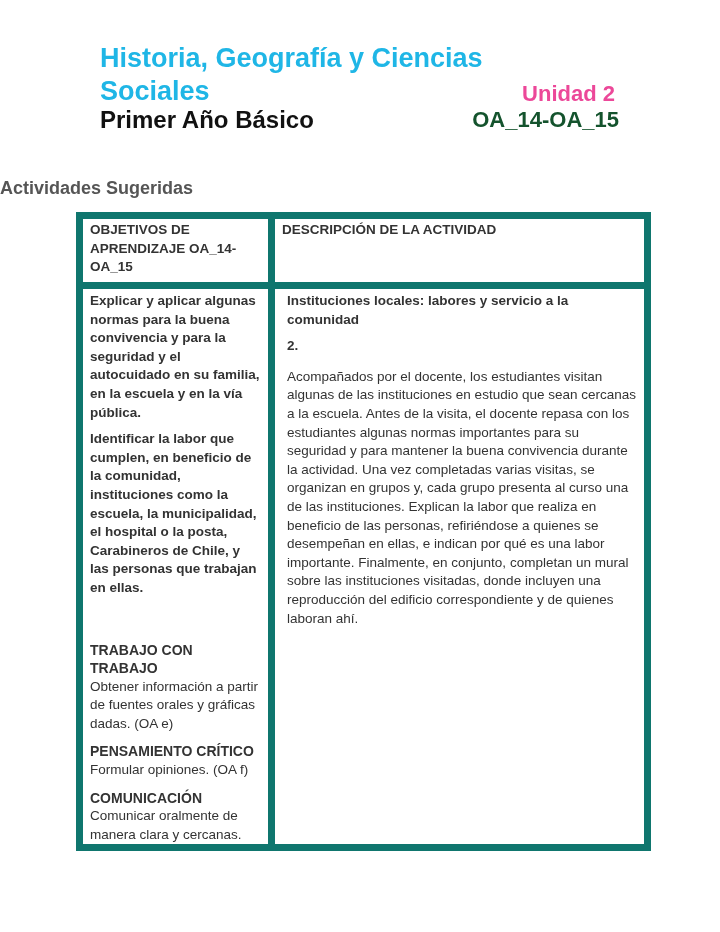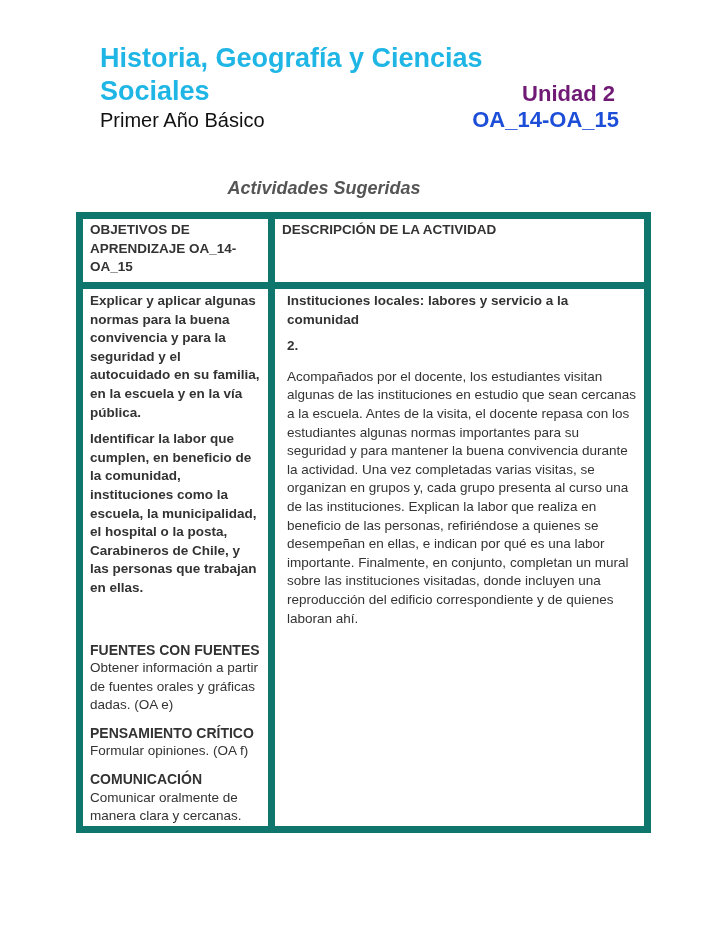--- a/index.html
+++ b/index.html
@@ -7,33 +7,33 @@
     body { position: relative; font-family: "Liberation Sans", sans-serif; color: #333333; }
 
     .title-line {
       position: absolute; left: 100px; font-weight: bold; font-size: 27px;
       color: #1fb6e6; line-height: 30px; white-space: nowrap;
     }
     #title-1 { top: 43px; }
     #title-2 { top: 76px; }
     .unit {
       position: absolute; right: 105px; top: 82px; font-size: 22px; font-weight: bold;
-      color: #701a75; line-height: 24px;
+      color: #ec4899; line-height: 24px;
     }
     .grade {
-      position: absolute; left: 100px; top: 108px; font-size: 20px; font-weight: normal;
+      position: absolute; left: 100px; top: 108px; font-size: 24px; font-weight: bold;
       color: #111111; line-height: 24px;
     }
     .oa {
       position: absolute; right: 101px; top: 108px; font-size: 22px; font-weight: bold;
-      color: #1d4ed8; line-height: 24px;
+      color: #14532d; line-height: 24px;
     }
     .section-title {
-      position: absolute; left: 0; width: 648px; top: 177px; text-align: center;
-      font-size: 18px; font-weight: bold; color: #555555; line-height: 22px; font-style: italic;
+      position: absolute; left: 0; width: 648px; top: 177px; 
+      font-size: 18px; font-weight: bold; color: #555555; line-height: 22px;
     }
 
     table.activities {
       position: absolute; left: 76px; top: 212px; width: 568px; height: 612px;
       border-collapse: collapse; table-layout: fixed;
     }
     table.activities td, table.activities th {
       border: 7px solid #0f766e; vertical-align: top; text-align: left;
       font-size: 13.5px; line-height: 18.6px; color: #333333;
     }
@@ -72,21 +72,21 @@
       <tr class="hdr-row">
     <th>OBJETIVOS DE APRENDIZAJE OA_14-OA_15</th>
     <th class="hdr-right">DESCRIPCIÓN DE LA ACTIVIDAD</th>
   </tr>
   <tr>
     <td class="left-cell">
       <p class="bold">Explicar y aplicar algunas normas para la buena convivencia y para la seguridad y el autocuidado en su familia, en la escuela y en la vía pública.</p>
       <p class="bold p-gap">Identificar la labor que cumplen, en beneficio de la comunidad, instituciones como la escuela, la municipalidad, el hospital o la posta, Carabineros de Chile, y las personas que trabajan en ellas.</p>
       <div class="skills-block">
         <div class="skill">
-          <div class="skill-title">FUENTES CON FUENTES</div>
+          <div class="skill-title">TRABAJO CON TRABAJO</div>
           <div class="skill-text">Obtener información a partir de fuentes orales y gráficas dadas. (OA e)</div>
         </div>
         <div class="skill">
           <div class="skill-title">PENSAMIENTO CRÍTICO</div>
           <div class="skill-text">Formular opiniones. (OA f)</div>
         </div>
         <div class="skill">
           <div class="skill-title">COMUNICACIÓN</div>
           <div class="skill-text">Comunicar oralmente de manera clara y cercanas.</div>
         </div>

